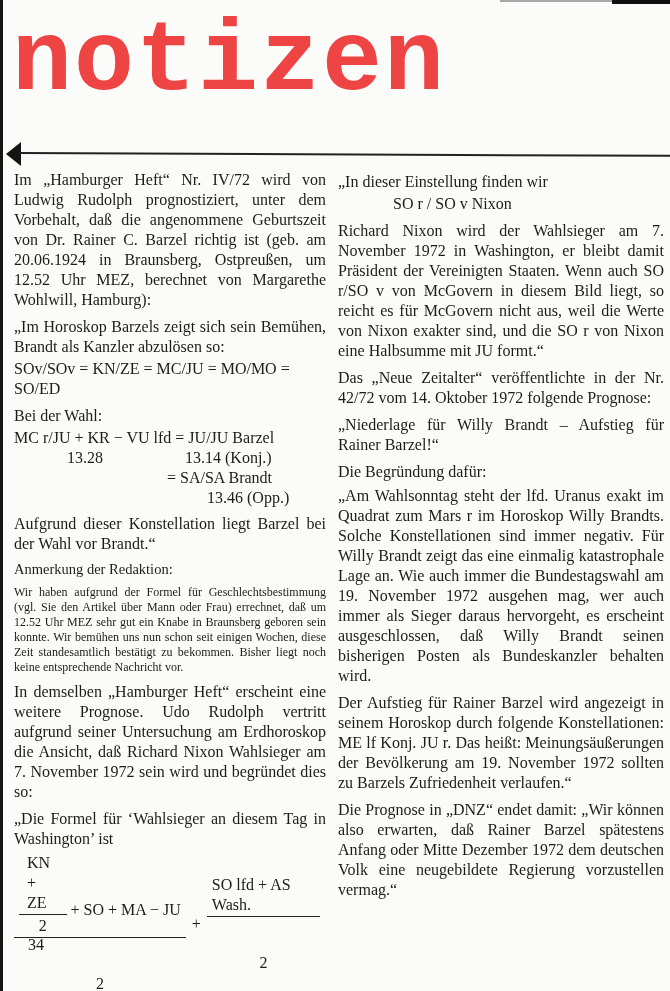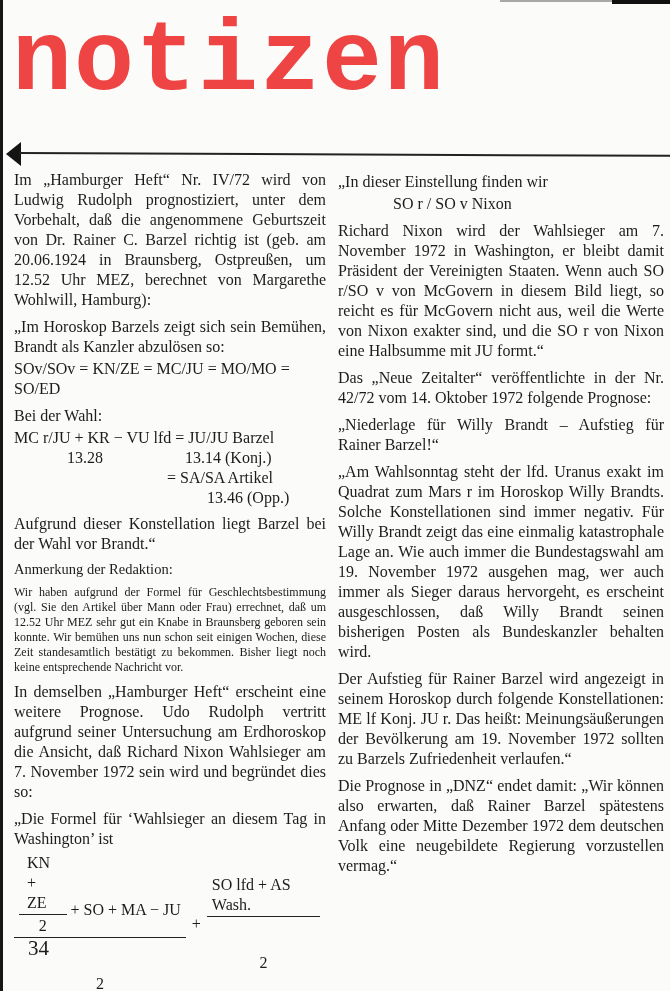--- a/index.html
+++ b/index.html
@@ -62,21 +62,21 @@
   .frac{display:inline-flex;flex-direction:column;align-items:center;vertical-align:middle;gap:35px;}
   .frac-num{display:flex;align-items:center;border-bottom:1.6px solid #222;padding:0 5px 1px 5px;}
   .frac-den{padding-top:1px;}
   .frac-inner{display:inline-flex;flex-direction:column;align-items:center;margin-right:4px;}
   .frac-inner .frac-num{padding:0 8px 1px 8px;}
   .bf-text{white-space:nowrap;padding-bottom:14px;margin-top:44px;}
   .bf-plus{padding:0 6px;}
   .bf-bar{height:1.8px;background:#222;margin-top:3px;width:100%;}
   .bf-bottom{text-align:center;padding-top:3px;}
 
-  .page-number{position:absolute;left:28px;top:936px;font-size:21px;}
+  .page-number{position:absolute;left:28px;top:936px;font-size:16px;}
 </style>
 </head>
 <body>
 
 <div class="page">
 
   <div class="left-edge-bar"></div>
   <div class="top-mark-light"></div>
   <div class="top-mark-dark"></div>
 
@@ -92,21 +92,21 @@
     <p style="margin-bottom:2px;">„Im Horoskop Barzels zeigt sich sein Bemühen, Brandt als Kanzler abzulösen so:</p>
     <p class="noj">SOv/SOv = KN/ZE = MC/JU = MO/MO = SO/ED</p>
     <p class="noj" style="margin:6px 0 2px 0;">Bei der Wahl:</p>
 
     <div class="wahl-formula">
       <div class="wf-line">MC r/JU + KR − VU lfd = JU/JU Barzel</div>
       <div class="wf-line">
         <span class="wf-l2a">13.28</span>
         <span class="wf-l2b">13.14 (Konj.)</span>
       </div>
-      <div class="wf-line wf-l3">= SA/SA Artikel</div>
+      <div class="wf-line wf-l3">= SA/SA Brandt</div>
       <div class="wf-line wf-l4">13.46 (Opp.)</div>
     </div>
 
     <p>Aufgrund dieser Konstellation liegt Barzel bei der Wahl vor Brandt.“</p>
 
     <p class="anm-head">Anmerkung der Redaktion:</p>
     <p class="anm-body">Wir haben aufgrund der Formel für Geschlechtsbestimmung (vgl. Sie den Artikel über Mann oder Frau) errechnet, daß um 12.52 Uhr MEZ sehr gut ein Knabe in Braunsberg geboren sein konnte. Wir bemühen uns nun schon seit einigen Wochen, diese Zeit standesamtlich bestätigt zu bekommen. Bisher liegt noch keine entsprechende Nachricht vor.</p>
 
     <p>In demselben „Hamburger Heft“ erscheint eine weitere Prognose. Udo Rudolph vertritt aufgrund seiner Untersuchung am Erdhoroskop die Ansicht, daß Richard Nixon Wahlsieger am 7. November 1972 sein wird und begründet dies so:</p>
     <p style="margin-bottom:4px;">„Die Formel für ‘Wahlsieger an diesem Tag in Washington’ ist</p>
@@ -134,20 +134,21 @@
     </div>
   </div>
 
   <div class="col col-right">
     <p class="noj" style="margin-bottom:2px;">„In dieser Einstellung finden wir</p>
     <p class="indent-line">SO r / SO v  Nixon</p>
     <p>Richard Nixon wird der Wahlsieger am 7. November 1972 in Washington, er bleibt damit Präsident der Vereinigten Staaten. Wenn auch SO r/SO v von McGovern in diesem Bild liegt, so reicht es für McGovern nicht aus, weil die Werte von Nixon exakter sind, und die SO r von Nixon eine Halbsumme mit JU formt.“</p>
 
     <p class="gap-lg">Das „Neue Zeitalter“ veröffentlichte in der Nr. 42/72 vom 14. Oktober 1972 folgende Prognose:</p>
     <p>„Niederlage für Willy Brandt – Aufstieg für Rainer Barzel!“</p>
+    <p style="margin-bottom:4px;">Die Begründung dafür:</p>
     <p>„Am Wahlsonntag steht der lfd. Uranus exakt im Quadrat zum Mars r im Horoskop Willy Brandts. Solche Konstellationen sind immer negativ. Für Willy Brandt zeigt das eine einmalig katastrophale Lage an. Wie auch immer die Bundestagswahl am 19. November 1972 ausgehen mag, wer auch immer als Sieger daraus hervorgeht, es erscheint ausgeschlossen, daß Willy Brandt seinen bisherigen Posten als Bundeskanzler behalten wird.</p>
     <p class="gap-md">Der Aufstieg für Rainer Barzel wird angezeigt in seinem Horoskop durch folgende Konstellationen: ME lf Konj. JU r. Das heißt: Meinungsäußerungen der Bevölkerung am 19. November 1972 sollten zu Barzels Zufriedenheit verlaufen.“</p>
     <p class="gap-md">Die Prognose in „DNZ“ endet damit: „Wir können also erwarten, daß Rainer Barzel spätestens Anfang oder Mitte Dezember 1972 dem deutschen Volk eine neugebildete Regierung vorzustellen vermag.“</p>
   </div>
 
   <div class="page-number">34</div>
 
 </div>
 
 </body></html>

